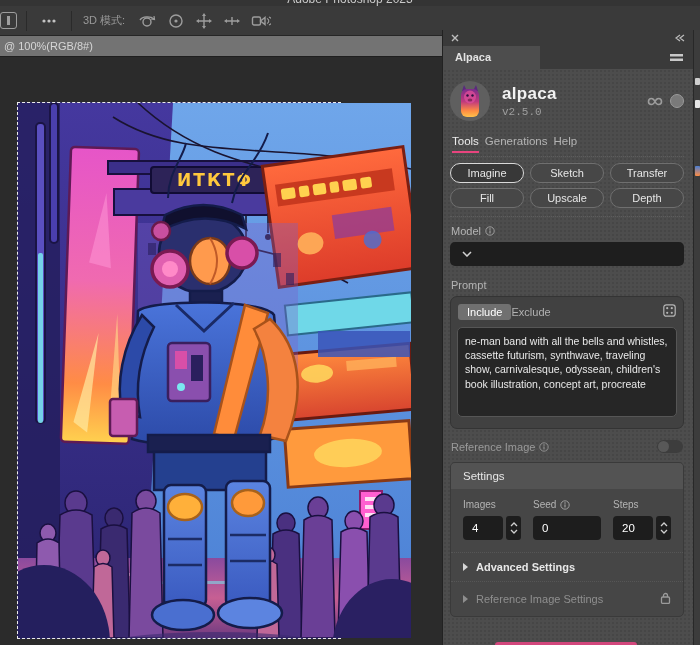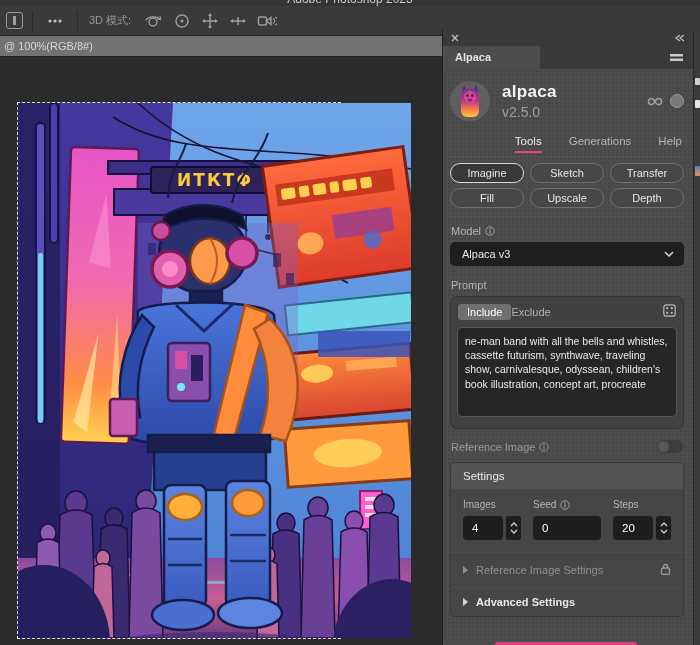--- a/index.html
+++ b/index.html
@@ -2,21 +2,21 @@
 <html><head>
 <meta charset="utf-8">
 <style>
   * { margin:0; padding:0; box-sizing:border-box; }
   html,body { width:700px; height:645px; background:#2e2e2e; font-family:"Liberation Sans", sans-serif; overflow:hidden; }
   .app { position:relative; width:700px; height:645px; background:#2e2e2e; overflow:hidden; }
 
   
   .titlebar { position:absolute; left:0; top:0; width:700px; height:6px; background:#343434; overflow:hidden; }
   .titlebar span { display:block; text-align:center; font-size:12px; color:#c9c9c9; transform:translateY(-8px); }
-  .options-bar { position:absolute; left:0; top:6px; width:700px; height:30px; background:#3a3a3a; border-bottom:1px solid #262626; display:flex; align-items:center; padding-left:6px; }
+  .options-bar { position:absolute; left:0; top:6px; width:700px; height:30px; background:#3a3a3a; border-bottom:1px solid #262626; display:flex; align-items:center; }
   .tool-chip { width:17px; height:17px; border:1.5px solid #9d9d9d; border-radius:3px; display:flex; align-items:center; justify-content:center; }
   .tool-chip i { display:block; width:3px; height:9px; background:#9d9d9d; }
   .vsep { width:1px; height:20px; background:#2a2a2a; margin:0 9px; }
   .obar-icon { display:flex; align-items:center; justify-content:center; margin:0 5px; }
   .mode-label { color:#999; font-size:11px; margin:0 8px 0 2px; white-space:nowrap; }
 
   .doc-tab-bar { position:absolute; left:0; top:36px; width:700px; height:21px; background:#737373; border-bottom:1px solid #1f1f1f; }
   .doc-tab-bar span { font-size:11px; color:#d6d6d6; line-height:21px; padding-left:4px; }
 
   
@@ -29,25 +29,25 @@
   .panel-topbar { height:16px; background:#3a3a3a; display:flex; align-items:center; justify-content:space-between; padding:0 8px; flex:0 0 auto; }
   .panel-tabrow { height:23px; background:#3a3a3a; display:flex; align-items:stretch; flex:0 0 auto; }
   .tab-alpaca { width:97px; background:#4d4d4d; color:#e3e3e3; font-size:11px; font-weight:bold; line-height:23px; padding-left:12px; }
   .panel-menu { margin-left:auto; display:flex; align-items:center; padding-right:10px; }
   .panel-body { flex:1; background:#4d4d4d; background-image:radial-gradient(#464646 0.8px, transparent 0.9px); background-size:4px 4px; padding:8px 9px 0 7px; position:relative; overflow:hidden; }
 
   .app-header { display:flex; align-items:center; height:48px; margin-bottom:4px; }
   .logo-wrap { width:40px; height:40px; border-radius:50%; background:#5f5f5f; display:flex; align-items:center; justify-content:center; }
   .app-id { margin-left:12px; }
   .app-name { font-size:17px; font-weight:bold; color:#f2f2f2; letter-spacing:.3px; }
-  .app-version { font-size:14px; color:#9d9d9d; margin-top:2px; }
+  .app-version { font-size:11px; color:#9d9d9d; margin-top:2px;font-family:Liberation Mono, monospace; }
   .header-right { margin-left:auto; display:flex; align-items:center; gap:7px; }
   .user-dot { width:14px; height:14px; border-radius:50%; background:#7a7a7a; border:1px solid #9a9a9a; }
 
-  .nav-tabs { display:flex; gap:27px; padding:6px 2px 0; height:24px;justify-content:flex-end; }
+  .nav-tabs { display:flex; gap:6px; padding:6px 2px 0; height:24px; }
   .nav-tab { font-size:11.5px; color:#b4b4b4; padding-bottom:4px; }
   .nav-tab.active { color:#ececec; border-bottom:2px solid #e8447e; }
   .dotted-sep { border-top:1px dotted #5d5d5d; margin:3px 0; }
 
   .tool-grid { display:grid; grid-template-columns:repeat(3,1fr); gap:5px 6px; padding:3px 0 5px; }
   .tool-btn { height:20px; background:#474747; border:1px solid #6f6f6f; border-radius:10px; color:#e6e6e6; font-size:11px; display:flex; align-items:center; justify-content:center; }
   .tool-btn.active { background:#383838; border-color:#d9d9d9; }
 
   .field-label { display:flex; align-items:center; gap:4px; font-size:11px; color:#b4b4b4; margin:8px 0 5px 1px; }
   .model-select { height:24px; background:#1e1e1e; border-radius:5px; display:flex; align-items:center; padding:0 10px 0 12px; }
@@ -424,21 +424,20 @@
 
       <div class="field-label">
         <span>Model</span>
         <svg width="10" height="10">
             <circle cx="5" cy="5" r="4.2" fill="none" stroke="#9d9d9d" stroke-width="1"></circle>
             <circle cx="5" cy="3" r=".8" fill="#9d9d9d"></circle>
             <rect x="4.4" y="4.4" width="1.2" height="3" fill="#9d9d9d"></rect>
           </svg>
       </div>
       <div class="model-select">
-        <span>Alpaca v3</span>
         <svg width="10" height="6">
             <path d="M1,1 L5,5 L9,1" fill="none" stroke="#d2d2d2" stroke-width="1.5"></path>
           </svg>
       </div>
 
       <div class="field-label" style="margin-top:13px">
         <span>Prompt</span>
       </div>
       <div class="prompt-box">
         <div class="prompt-head">
@@ -514,33 +513,33 @@
                     <path d="M1,4 L4,1 L7,4" fill="none" stroke="#cfcfcf" stroke-width="1.3"></path>
                   </svg>
                 <svg width="8" height="5">
                     <path d="M1,1 L4,4 L7,1" fill="none" stroke="#cfcfcf" stroke-width="1.3"></path>
                   </svg>
               </div>
             </div>
           </div>
         </div>
         <div class="collapse-row">
+          <div class="tri-right bright"></div>
+          <span class="collapse-label bright">Advanced Settings</span>
+        </div>
+        <div class="collapse-row">
           <div class="tri-right"></div>
           <span class="collapse-label">Reference Image Settings</span>
           <span class="lock-wrap">
             <svg width="11" height="12">
                 <rect x="1.5" y="5" width="8" height="6.5" rx="1.2" fill="none" stroke="#9a9a9a" stroke-width="1.3"></rect>
                 <path d="M3.5,5 V3.5 a2,2 0 0 1 4,0 V5" fill="none" stroke="#9a9a9a" stroke-width="1.3"></path>
               </svg>
           </span>
         </div>
-        <div class="collapse-row">
-          <div class="tri-right bright"></div>
-          <span class="collapse-label bright">Advanced Settings</span>
-        </div>
       </div>
 
       <div class="generate-sliver"></div>
     </div>
   </div>
 
   <div class="dock-strip">
     <div class="ds-icon" style="top:48px; height:7px; background:#cfcfcf;"></div>
     <div class="ds-icon" style="top:70px; height:8px; background:#e6e6e6;"></div>
     <div class="ds-icon" style="top:136px; height:10px; background:linear-gradient(#4a7fd4,#ff8c42);"></div>

